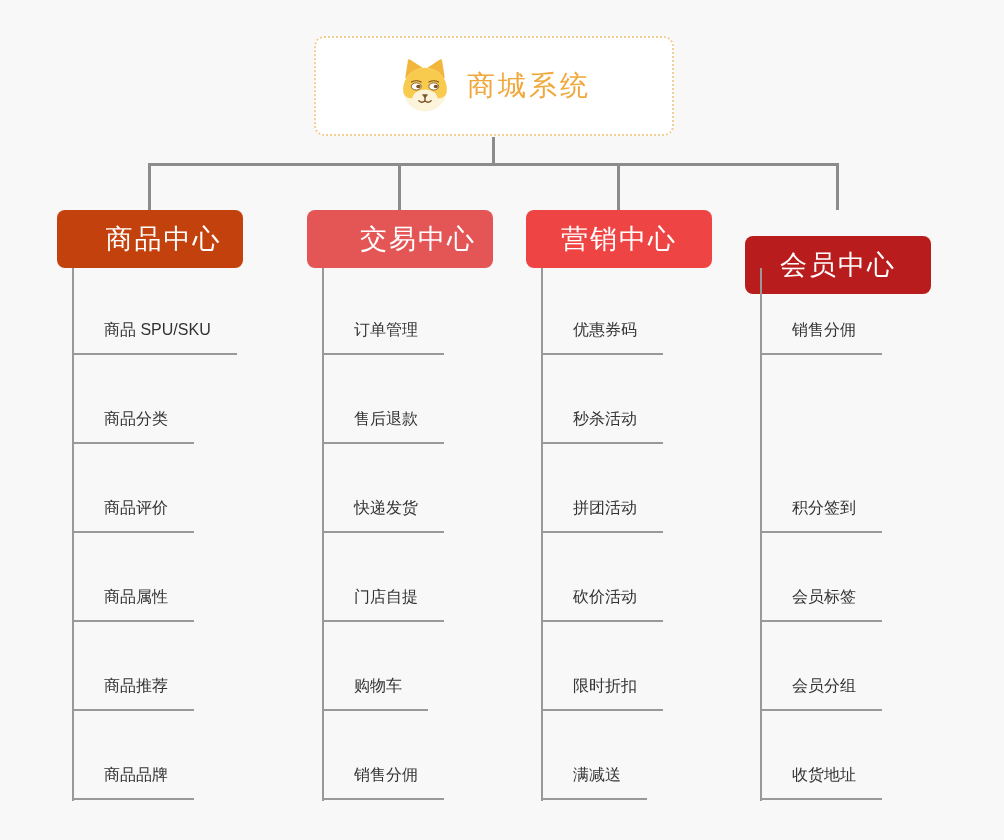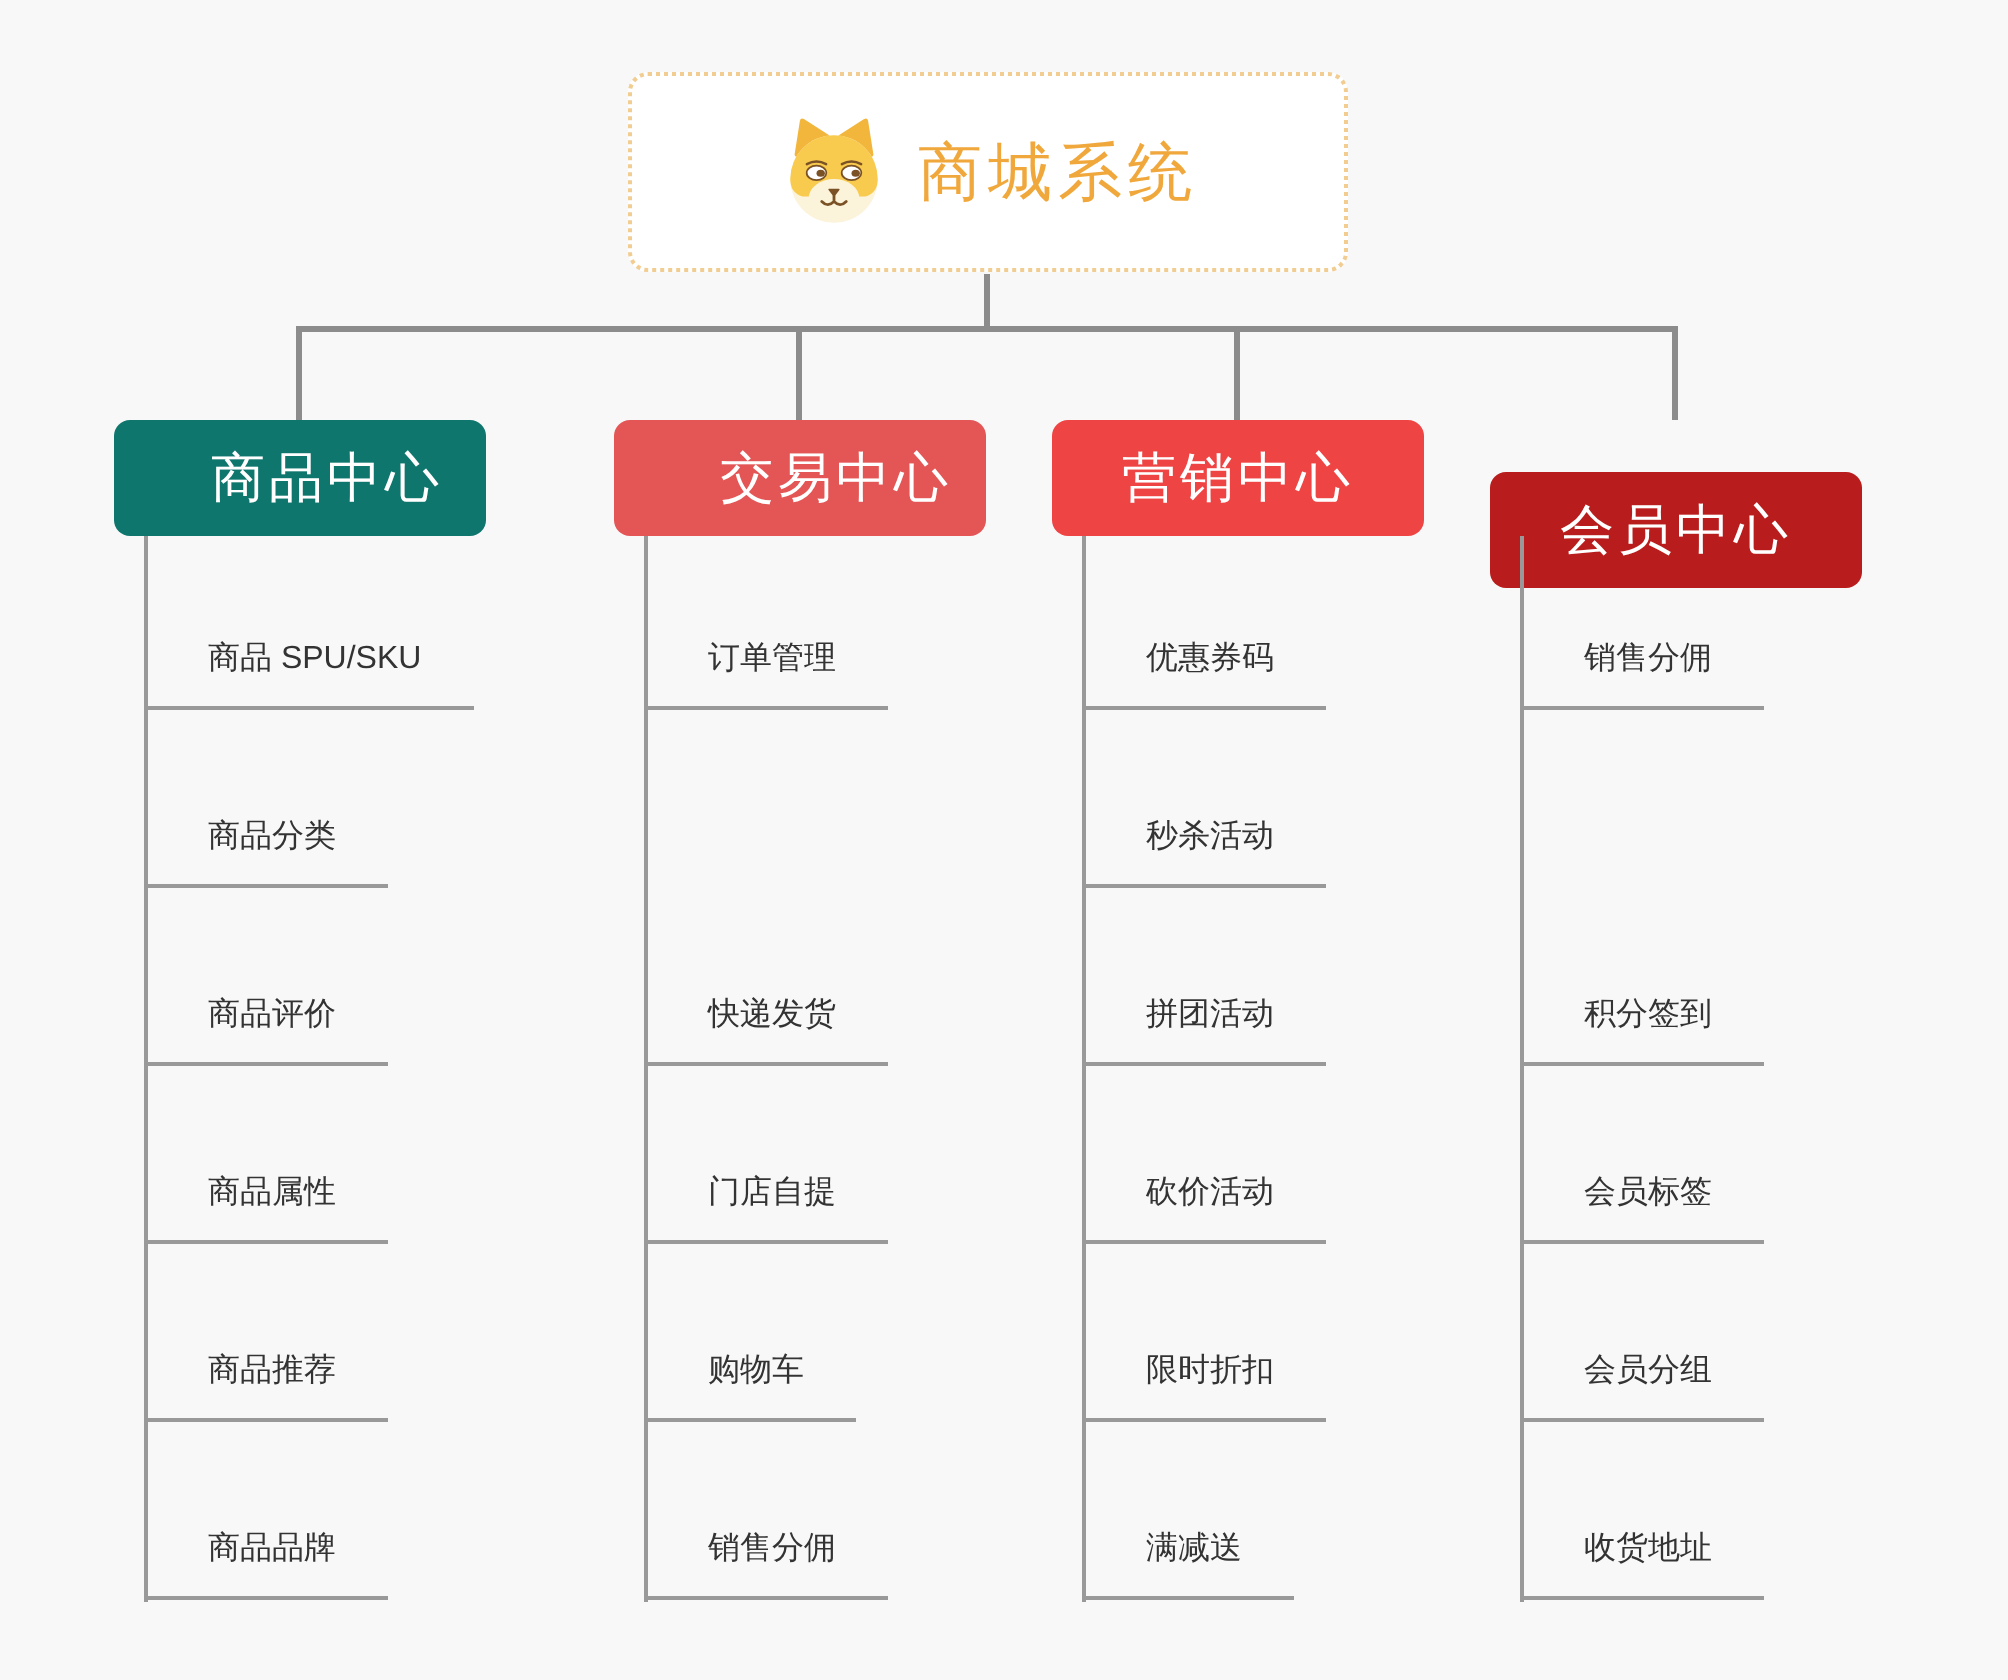--- a/index.html
+++ b/index.html
@@ -14,21 +14,21 @@
   html,body{background:var(--background);}
   body{font-family:"Liberation Sans","DejaVu Sans",sans-serif;}
   .canvas{position:relative;width:1004px;height:840px;background:var(--background);overflow:hidden;margin:0 auto;}
 
   
   .root-node{
     position:absolute;left:314px;top:36px;width:360px;height:100px;
     background:#ffffff;border:2px dotted var(--root-border);border-radius:10px;
     display:flex;align-items:center;justify-content:center;gap:14px;cursor:pointer;
   }
-  .root-title{font-size:32px;color:var(--root-text);letter-spacing:3px;line-height:1;}
+  .root-title{font-size:28px;color:var(--root-text);letter-spacing:3px;line-height:1;}
   .dog-icon{width:56px;height:56px;display:block;}
 
   
   .conn{position:absolute;background:var(--connector);}
   .conn.stub{left:492px;top:137px;width:3px;height:27px;}
   .conn.bus{left:148px;top:163px;width:691px;height:3px;}
   .conn.drop{top:164px;width:3px;height:46px;}
   .d0{left:148px}.d1{left:398px}.d2{left:617px}.d3{left:836px}
 
   
@@ -78,38 +78,39 @@
     <span class="root-title">商城系统</span>
   </div>
 
   <div class="conn stub"></div>
   <div class="conn bus"></div>
   <div class="conn drop d0"></div>
   <div class="conn drop d1"></div>
   <div class="conn drop d2"></div>
   <div class="conn drop d3"></div>
 
-  <div class="branch-header b0" style="background-color: #0f766e; padding-left: 27px;">商品中心</div>
+  <div class="branch-header b0" style="background-color: #c2410c; padding-left: 27px;">商品中心</div>
   <div class="branch-header b1" style="background-color: rgb(228, 86, 86); padding-left: 36px;">交易中心</div>
   <div class="branch-header b2" style="background-color: #ef4444;">营销中心</div>
   <div class="branch-header b3" style="background-color: #b91c1c; margin-top: 26px;">会员中心</div>
 
   <div class="vline v0"></div>
   <div class="vline v1"></div>
   <div class="vline v2"></div>
   <div class="vline v3"></div>
 
   <div class="child c0 r0">商品 SPU/SKU</div>
   <div class="child c0 r1">商品分类</div>
   <div class="child c0 r2">商品评价</div>
   <div class="child c0 r3">商品属性</div>
   <div class="child c0 r4">商品推荐</div>
   <div class="child c0 r5">商品品牌</div>
 
   <div class="child c1 r0">订单管理</div>
+  <div class="child c1 r1">售后退款</div>
   <div class="child c1 r2">快递发货</div>
   <div class="child c1 r3">门店自提</div>
   <div class="child c1 r4">购物车</div>
   <div class="child c1 r5">销售分佣</div>
 
   <div class="child c2 r0">优惠券码</div>
   <div class="child c2 r1">秒杀活动</div>
   <div class="child c2 r2">拼团活动</div>
   <div class="child c2 r3">砍价活动</div>
   <div class="child c2 r4">限时折扣</div>

